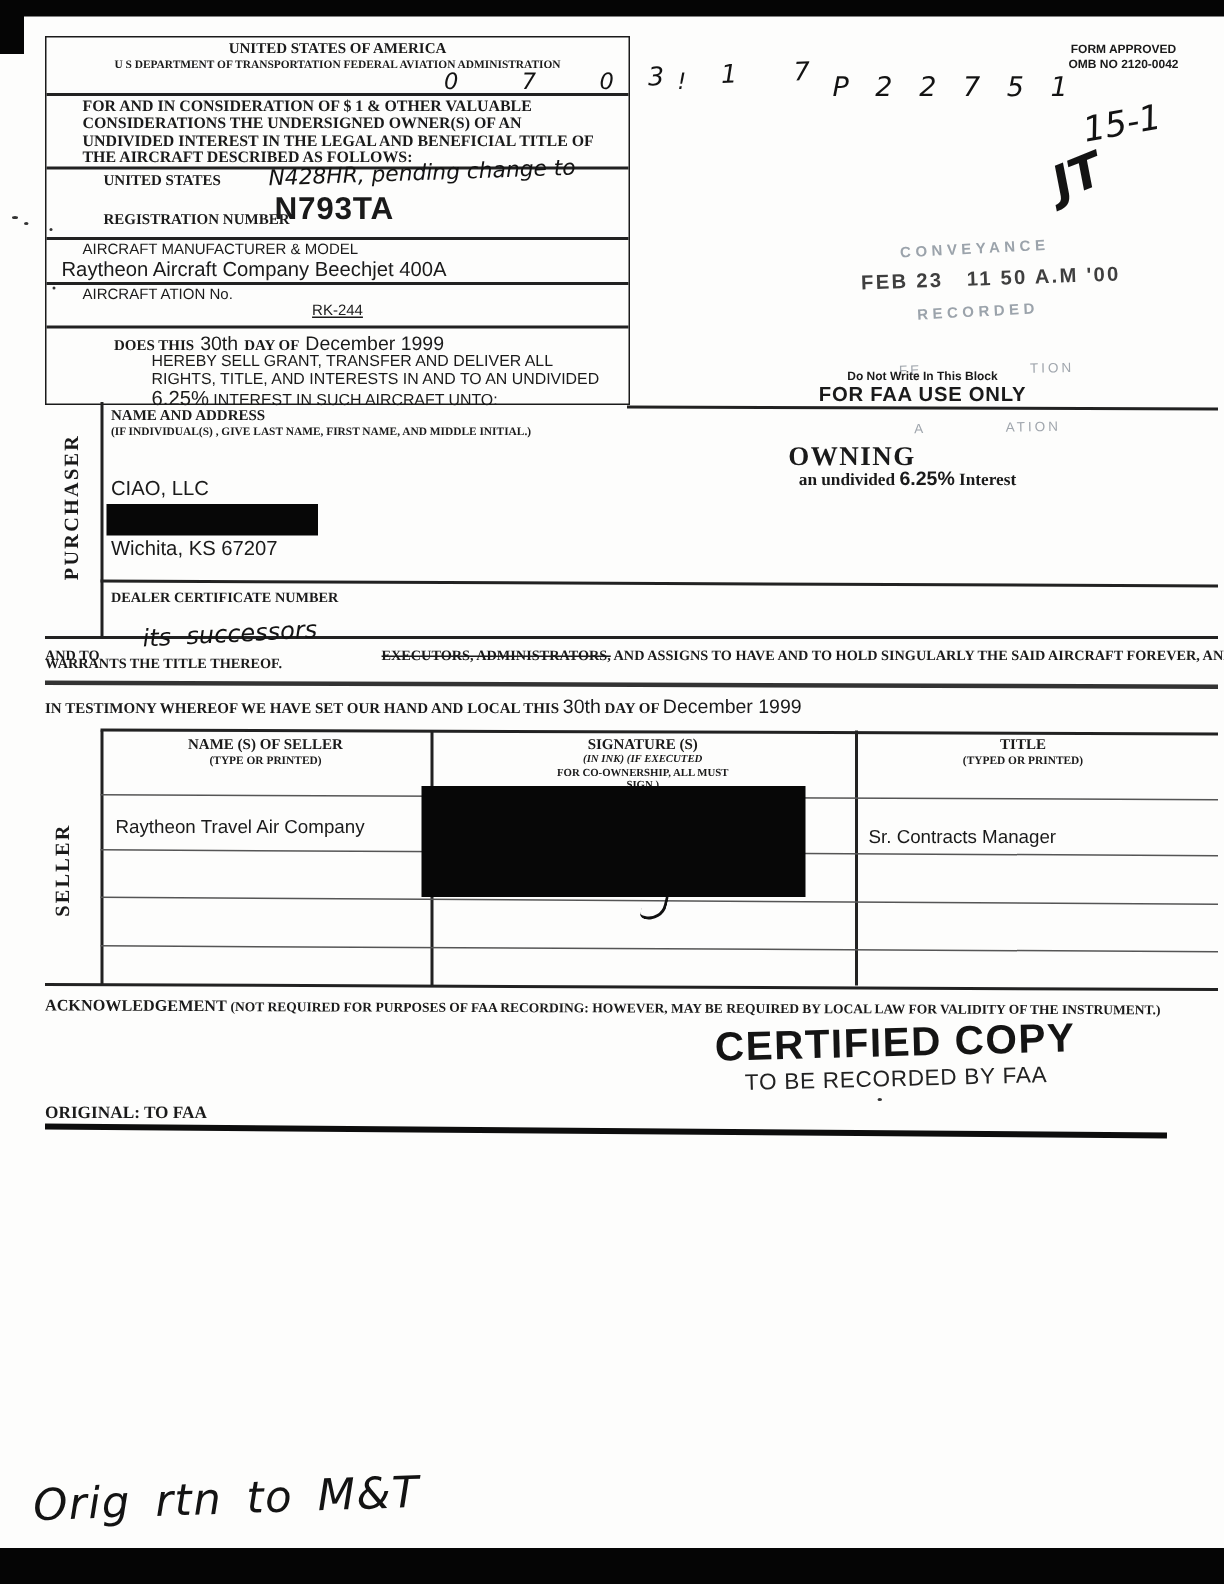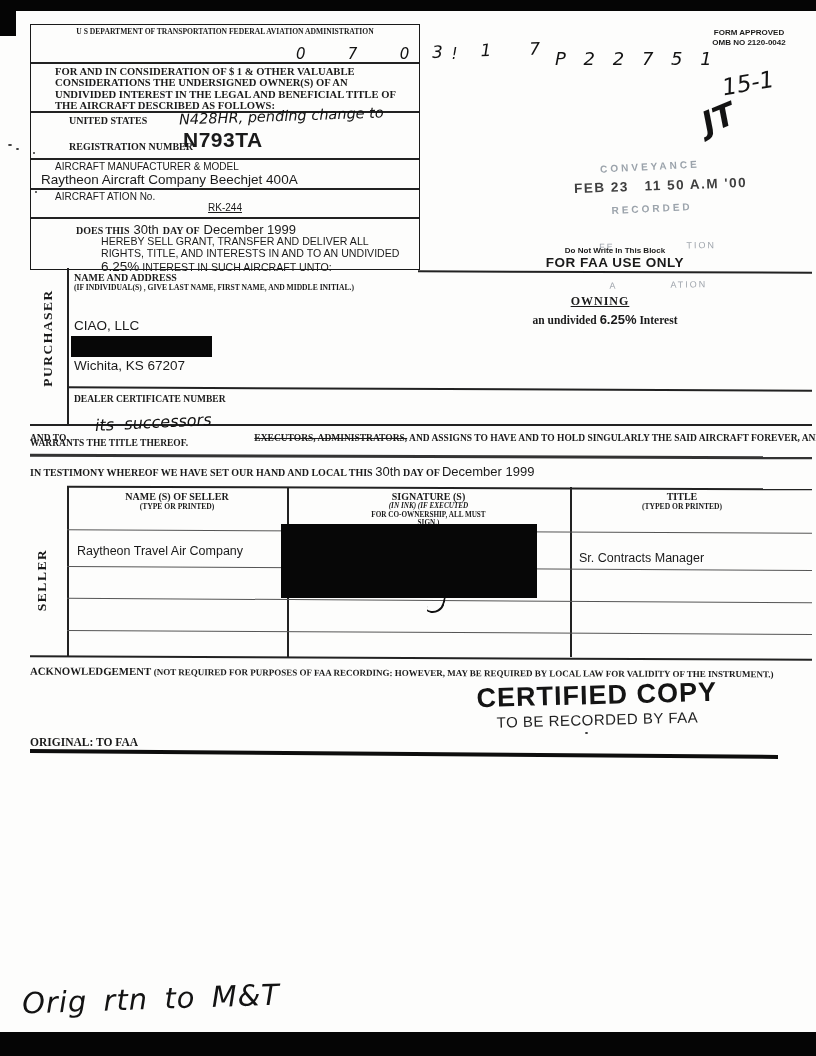--- a/index.html
+++ b/index.html
@@ -31,20 +31,21 @@
 
   <div class="noise" style="left:8px;top:144px;width:4px;height:2px;"></div>
   <div class="noise" style="left:16px;top:148px;width:3px;height:2px;"></div>
   <div class="noise" style="left:33px;top:152px;width:2px;height:2px;"></div>
   <div class="noise" style="left:35px;top:191px;width:2px;height:2px;"></div>
   <div class="noise" style="left:585px;top:732px;width:3px;height:2px;"></div>
 
   <div class="abs" style="left:30px;top:24px;width:388px;height:244px;border:1.6px solid #1a1a1a;">
 
     <div class="ctr" style="padding-top:2px;">
+      <div class="serif b" style="font-size:10px;">UNITED STATES OF AMERICA</div>
       <div class="serif b" style="font-size:7.6px;">U S  DEPARTMENT OF TRANSPORTATION FEDERAL AVIATION ADMINISTRATION</div>
     </div>
     <div class="hline" style="position:absolute;left:0;top:37px;width:100%;"></div>
 
     <div class="serif" style="position:absolute;left:24px;top:41px;width:350px;font-size:10.6px;font-weight:700;line-height:11.4px;">FOR AND IN CONSIDERATION OF  $ 1 &amp; OTHER VALUABLE CONSIDERATIONS  THE UNDERSIGNED OWNER(S) OF AN UNDIVIDED INTEREST IN  THE LEGAL AND BENEFICIAL TITLE OF THE AIRCRAFT DESCRIBED AS FOLLOWS:</div>
     <div class="hline" style="position:absolute;left:0;top:86px;width:100%;"></div>
 
     <div class="serif b" style="position:absolute;left:38px;top:90px;font-size:10px;">UNITED STATES</div>
     <div class="serif" style="position:absolute;left:38px;top:116px;font-size:10px;font-weight:600;">REGISTRATION NUMBER</div>
     <div class="sans b" style="position:absolute;left:152px;top:103px;font-size:21px;letter-spacing:0.5px;">N793TA</div>
@@ -103,21 +104,21 @@
   <div class="vline abs" style="left:67px;top:268px;height:156px;"></div>
   <div class="serif vlabel abs" style="left:-2px;top:330px;width:100px;font-size:13.5px;">PURCHASER</div>
 
   <div class="serif b abs" style="left:74px;top:272px;font-size:10px;">NAME AND ADDRESS</div>
   <div class="serif b abs" style="left:74px;top:283px;font-size:7.6px;">(IF INDIVIDUAL(S) , GIVE LAST NAME, FIRST NAME, AND MIDDLE INITIAL.)</div>
 
   <div class="sans abs" style="left:74px;top:318px;font-size:13.5px;">CIAO, LLC</div>
   <div class="abs" style="left:71px;top:336px;width:141px;height:21px;background:#070707;"></div>
   <div class="sans abs" style="left:74px;top:358px;font-size:13.5px;">Wichita, KS  67207</div>
 
-  <div class="serif b abs ctr" style="left:520px;top:294px;width:160px;font-size:12px;letter-spacing:1px;text-decoration:underline;">OWNING</div>
+  <div class="serif b abs ctr" style="left:488px;top:294px;width:160px;font-size:18px;letter-spacing:1px;">OWNING</div>
   <div class="abs ctr" style="left:490px;top:310px;width:230px;white-space:nowrap;">
     <span class="serif b" style="font-size:11.5px;">an undivided </span><span class="sans b" style="font-size:13px;">6.25%</span><span class="serif b" style="font-size:11.5px;"> Interest</span>
   </div>
 
   <div class="hline abs" style="left:67px;top:388px;width:745px;transform:rotate(0.25deg);"></div>
   <div class="serif b abs" style="left:74px;top:394px;font-size:9.5px;">DEALER CERTIFICATE NUMBER</div>
   <div class="hline abs" style="left:30px;top:424px;width:782px;"></div>
 
   <div class="abs" style="left:30px;top:427px;width:782px;white-space:nowrap;">
     <span class="serif b" style="font-size:9.5px;">AND TO</span><span style="display:inline-block;width:188px;"></span><span class="serif b strike" style="font-size:9.5px;">EXECUTORS, ADMINISTRATORS,</span><span class="serif b" style="font-size:9.5px;"> AND ASSIGNS TO HAVE AND TO HOLD SINGULARLY THE SAID AIRCRAFT FOREVER, AND</span>

